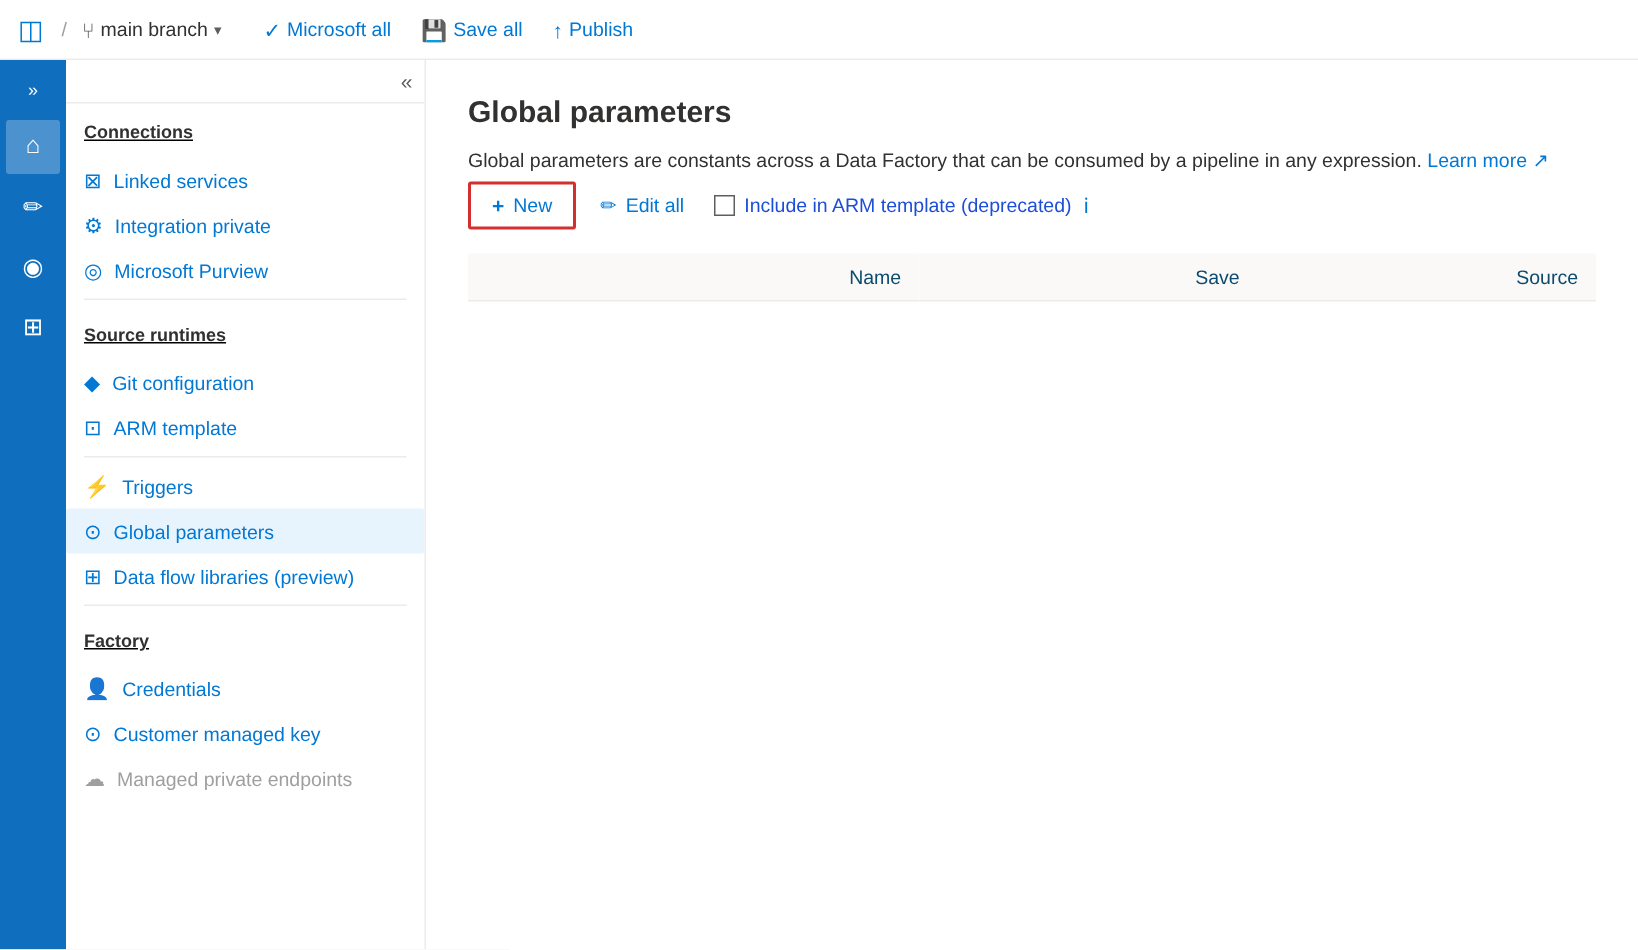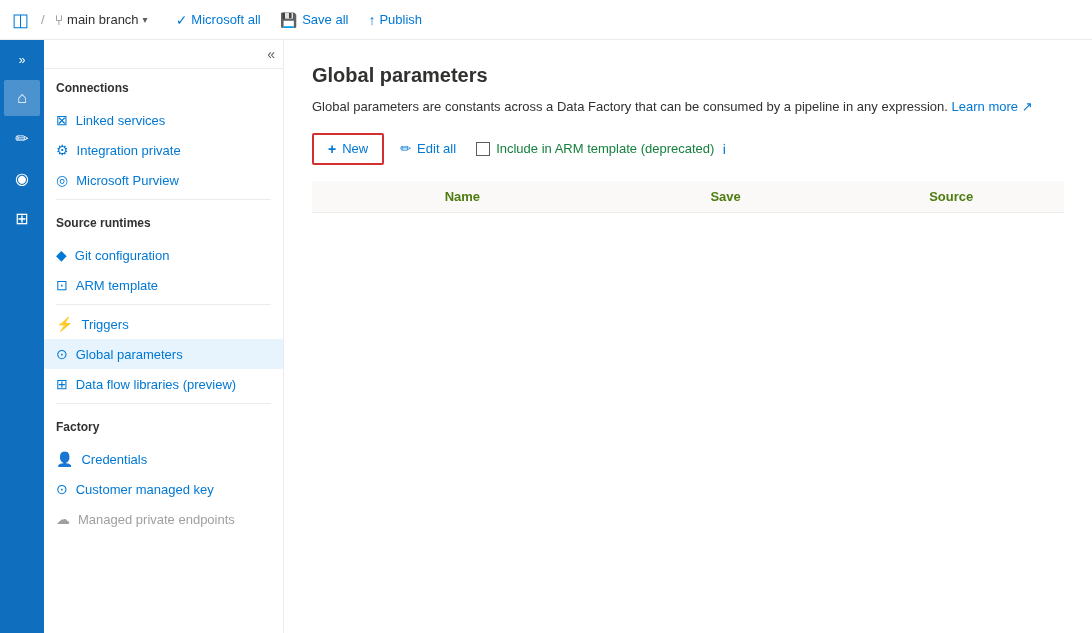--- a/index.html
+++ b/index.html
@@ -51,21 +51,21 @@
       width: 240px; background: #fff; border-right: 1px solid #edebe9;
       display: flex; flex-direction: column; overflow-y: auto; flex-shrink: 0;
     }
     .sidebar-collapse {
       display: flex; justify-content: flex-end; padding: 6px 8px;
       border-bottom: 1px solid #edebe9;
     }
     .sidebar-collapse-btn {
       background: none; border: none; cursor: pointer; color: #605e5c; font-size: 14px;
     }
-    .sidebar-section { padding: 12px 12px 4px 12px; }
+    .sidebar-section { padding: 12px 12px 4px 12px; text-decoration: underline; }
     .sidebar-section-title {
       font-size: 12px; font-weight: 600; color: #323130;
       text-transform: none; margin-bottom: 6px;
     }
     .sidebar-divider { height: 1px; background: #edebe9; margin: 4px 12px; }
     .sidebar-item {
       display: flex; align-items: center; gap: 8px;
       padding: 7px 12px; cursor: pointer; color: #0078d4;
       font-size: 13px; border-radius: 2px;
     }
@@ -74,21 +74,21 @@
     .sidebar-item-icon { font-size: 14px; flex-shrink: 0; }
 
     
     .content {
       flex: 1; background: #fff; overflow-y: auto; padding: 24px 28px;
     }
     .page-title {
       font-size: 20px; font-weight: 600; color: #323130; margin-bottom: 10px;
     }
     .page-desc {
-      font-size: 13px; color: #323130; margin-bottom: 16px; line-height: 1.5;
+      font-size: 13px; color: #323130; margin-bottom: 4px; line-height: 1.5;
     }
     .page-desc a { color: #0078d4; text-decoration: none; }
 
     
     .toolbar {
       display: flex; align-items: center; gap: 4px; margin-bottom: 16px;
     }
     .toolbar-new-btn {
       display: flex; align-items: center; gap: 6px;
       padding: 6px 14px; border: 2px solid #d32f2f; border-radius: 2px;
@@ -101,30 +101,30 @@
       padding: 6px 12px; border: none; background: none;
       color: #0078d4; font-size: 13px; cursor: pointer;
     }
     .toolbar-checkbox-group {
       display: flex; align-items: center; gap: 6px; margin-left: 4px;
     }
     .toolbar-checkbox {
       width: 14px; height: 14px; border: 1px solid #605e5c;
       background: #fff; cursor: pointer; flex-shrink: 0;
     }
-    .toolbar-checkbox-label { color: #15803d; font-size: 13px; }
+    .toolbar-checkbox-label { color: #1d4ed8; font-size: 13px; }
     .toolbar-info-icon {
       color: #0078d4; font-size: 14px; cursor: pointer; margin-left: 2px;
     }
 
     
     .params-table { width: 100%; border-collapse: collapse; }
     .params-table th {
-      text-align: center; padding: 8px 12px; font-size: 13px;
-      font-weight: 700; color: #4d7c0f;
+      text-align: right; padding: 8px 12px; font-size: 13px;
+      font-weight: 400; color: #0c4a6e;
       border-bottom: 1px solid #edebe9; background: #faf9f8;
     }
     .params-table th:first-child { width: 40%; }
     .params-table th:nth-child(2) { width: 30%; }
     .params-table th:nth-child(3) { width: 30%; }
 
     
     .sidebar::-webkit-scrollbar { width: 4px; }
     .sidebar::-webkit-scrollbar-thumb { background: #c8c6c4; border-radius: 2px; }
   </style>

